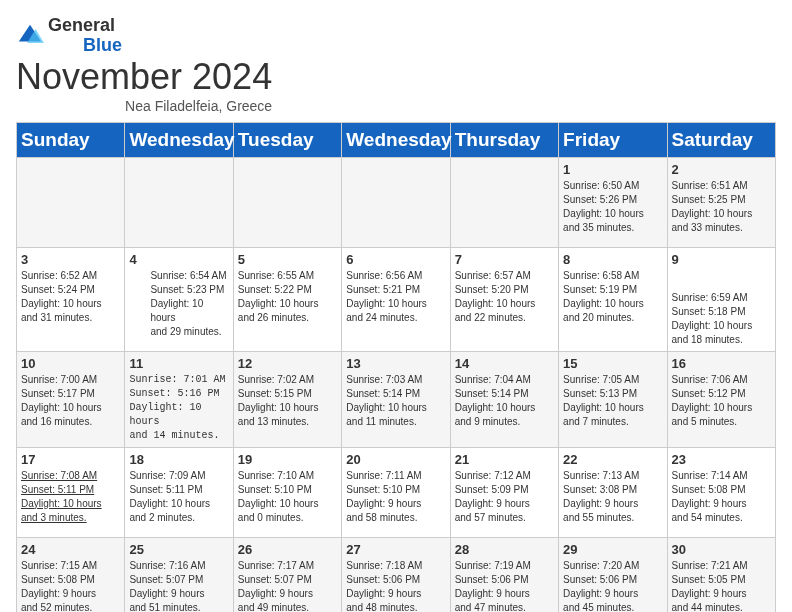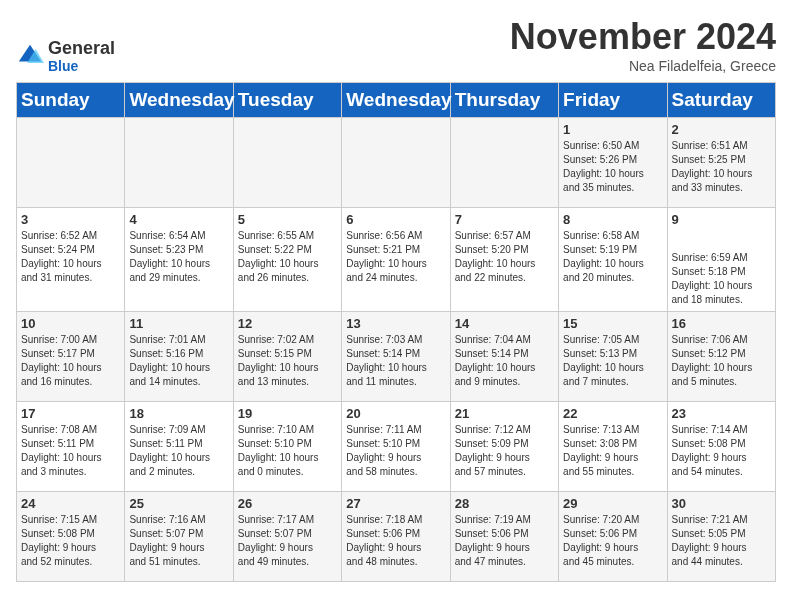--- a/index.html
+++ b/index.html
@@ -6,53 +6,55 @@
     body {
       font-family: Arial, sans-serif;
       background: #fff;
       width: 792px;
       min-height: 612px;
       padding: 16px;
     }
     .header-area {
       display: flex;
       justify-content: space-between;
-      align-items: flex-end;
+      align-items: flex-start;
       margin-bottom: 8px;
+      flex-direction: column;
     }
     .logo {
       display: flex;
       align-items: center;
       gap: 4px;
     }
     .logo-text {
       display: flex;
       flex-direction: column;
       line-height: 1.1;
     }
     .logo-general {
       font-size: 18px;
       font-weight: bold;
       color: #333;
     }
     .logo-blue {
-      font-size: 14px;
+      font-size: 18px;
       font-weight: bold;
       color: #1565c0;
+      margin-left: 35px;
     }
     .logo-icon {
       width: 28px;
       height: 28px;
     }
     .title-area {
       text-align: right;
     }
     .month-title {
       font-size: 36px;
-      font-weight: bold;
+      font-weight: normal;
       color: #333;
     }
     .subtitle {
       font-size: 14px;
       color: #555;
     }
     table {
       width: 100%;
       border-collapse: collapse;
       table-layout: fixed;
@@ -155,21 +157,21 @@
       <tr>
         <td>
           <span class="day-number">3</span>
           <div class="day-info" style="white-space: pre-line;">Sunrise: 6:52 AM
 Sunset: 5:24 PM
 Daylight: 10 hours
 and 31 minutes.</div>
         </td>
         <td>
           <span class="day-number">4</span>
-          <div class="day-info" style="white-space: pre-line;">Sunrise: 6:54 AM
+          <div class="day-info" style="white-space: pre-line; margin-left: 21px;">Sunrise: 6:54 AM
 Sunset: 5:23 PM
 Daylight: 10 hours
 and 29 minutes.</div>
         </td>
         <td>
           <span class="day-number">5</span>
           <div class="day-info" style="white-space: pre-line;">Sunrise: 6:55 AM
 Sunset: 5:22 PM
 Daylight: 10 hours
 and 26 minutes.</div>
@@ -206,21 +208,21 @@
       <tr>
         <td>
           <span class="day-number">10</span>
           <div class="day-info" style="white-space: pre-line;">Sunrise: 7:00 AM
 Sunset: 5:17 PM
 Daylight: 10 hours
 and 16 minutes.</div>
         </td>
         <td>
           <span class="day-number">11</span>
-          <div class="day-info" style="white-space: pre-line;">Sunrise: 7:01 AM
+          <div class="day-info" style="white-space: pre-line; font-family: Liberation Mono, monospace;">Sunrise: 7:01 AM
 Sunset: 5:16 PM
 Daylight: 10 hours
 and 14 minutes.</div>
         </td>
         <td>
           <span class="day-number">12</span>
           <div class="day-info" style="white-space: pre-line;">Sunrise: 7:02 AM
 Sunset: 5:15 PM
 Daylight: 10 hours
 and 13 minutes.</div>
@@ -250,21 +252,21 @@
           <span class="day-number">16</span>
           <div class="day-info" style="white-space: pre-line;">Sunrise: 7:06 AM
 Sunset: 5:12 PM
 Daylight: 10 hours
 and 5 minutes.</div>
         </td>
       </tr>
       <tr>
         <td>
           <span class="day-number">17</span>
-          <div class="day-info" style="white-space: pre-line;">Sunrise: 7:08 AM
+          <div class="day-info" style="white-space: pre-line; text-decoration: underline;">Sunrise: 7:08 AM
 Sunset: 5:11 PM
 Daylight: 10 hours
 and 3 minutes.</div>
         </td>
         <td>
           <span class="day-number">18</span>
           <div class="day-info" style="white-space: pre-line;">Sunrise: 7:09 AM
 Sunset: 5:11 PM
 Daylight: 10 hours
 and 2 minutes.</div>

